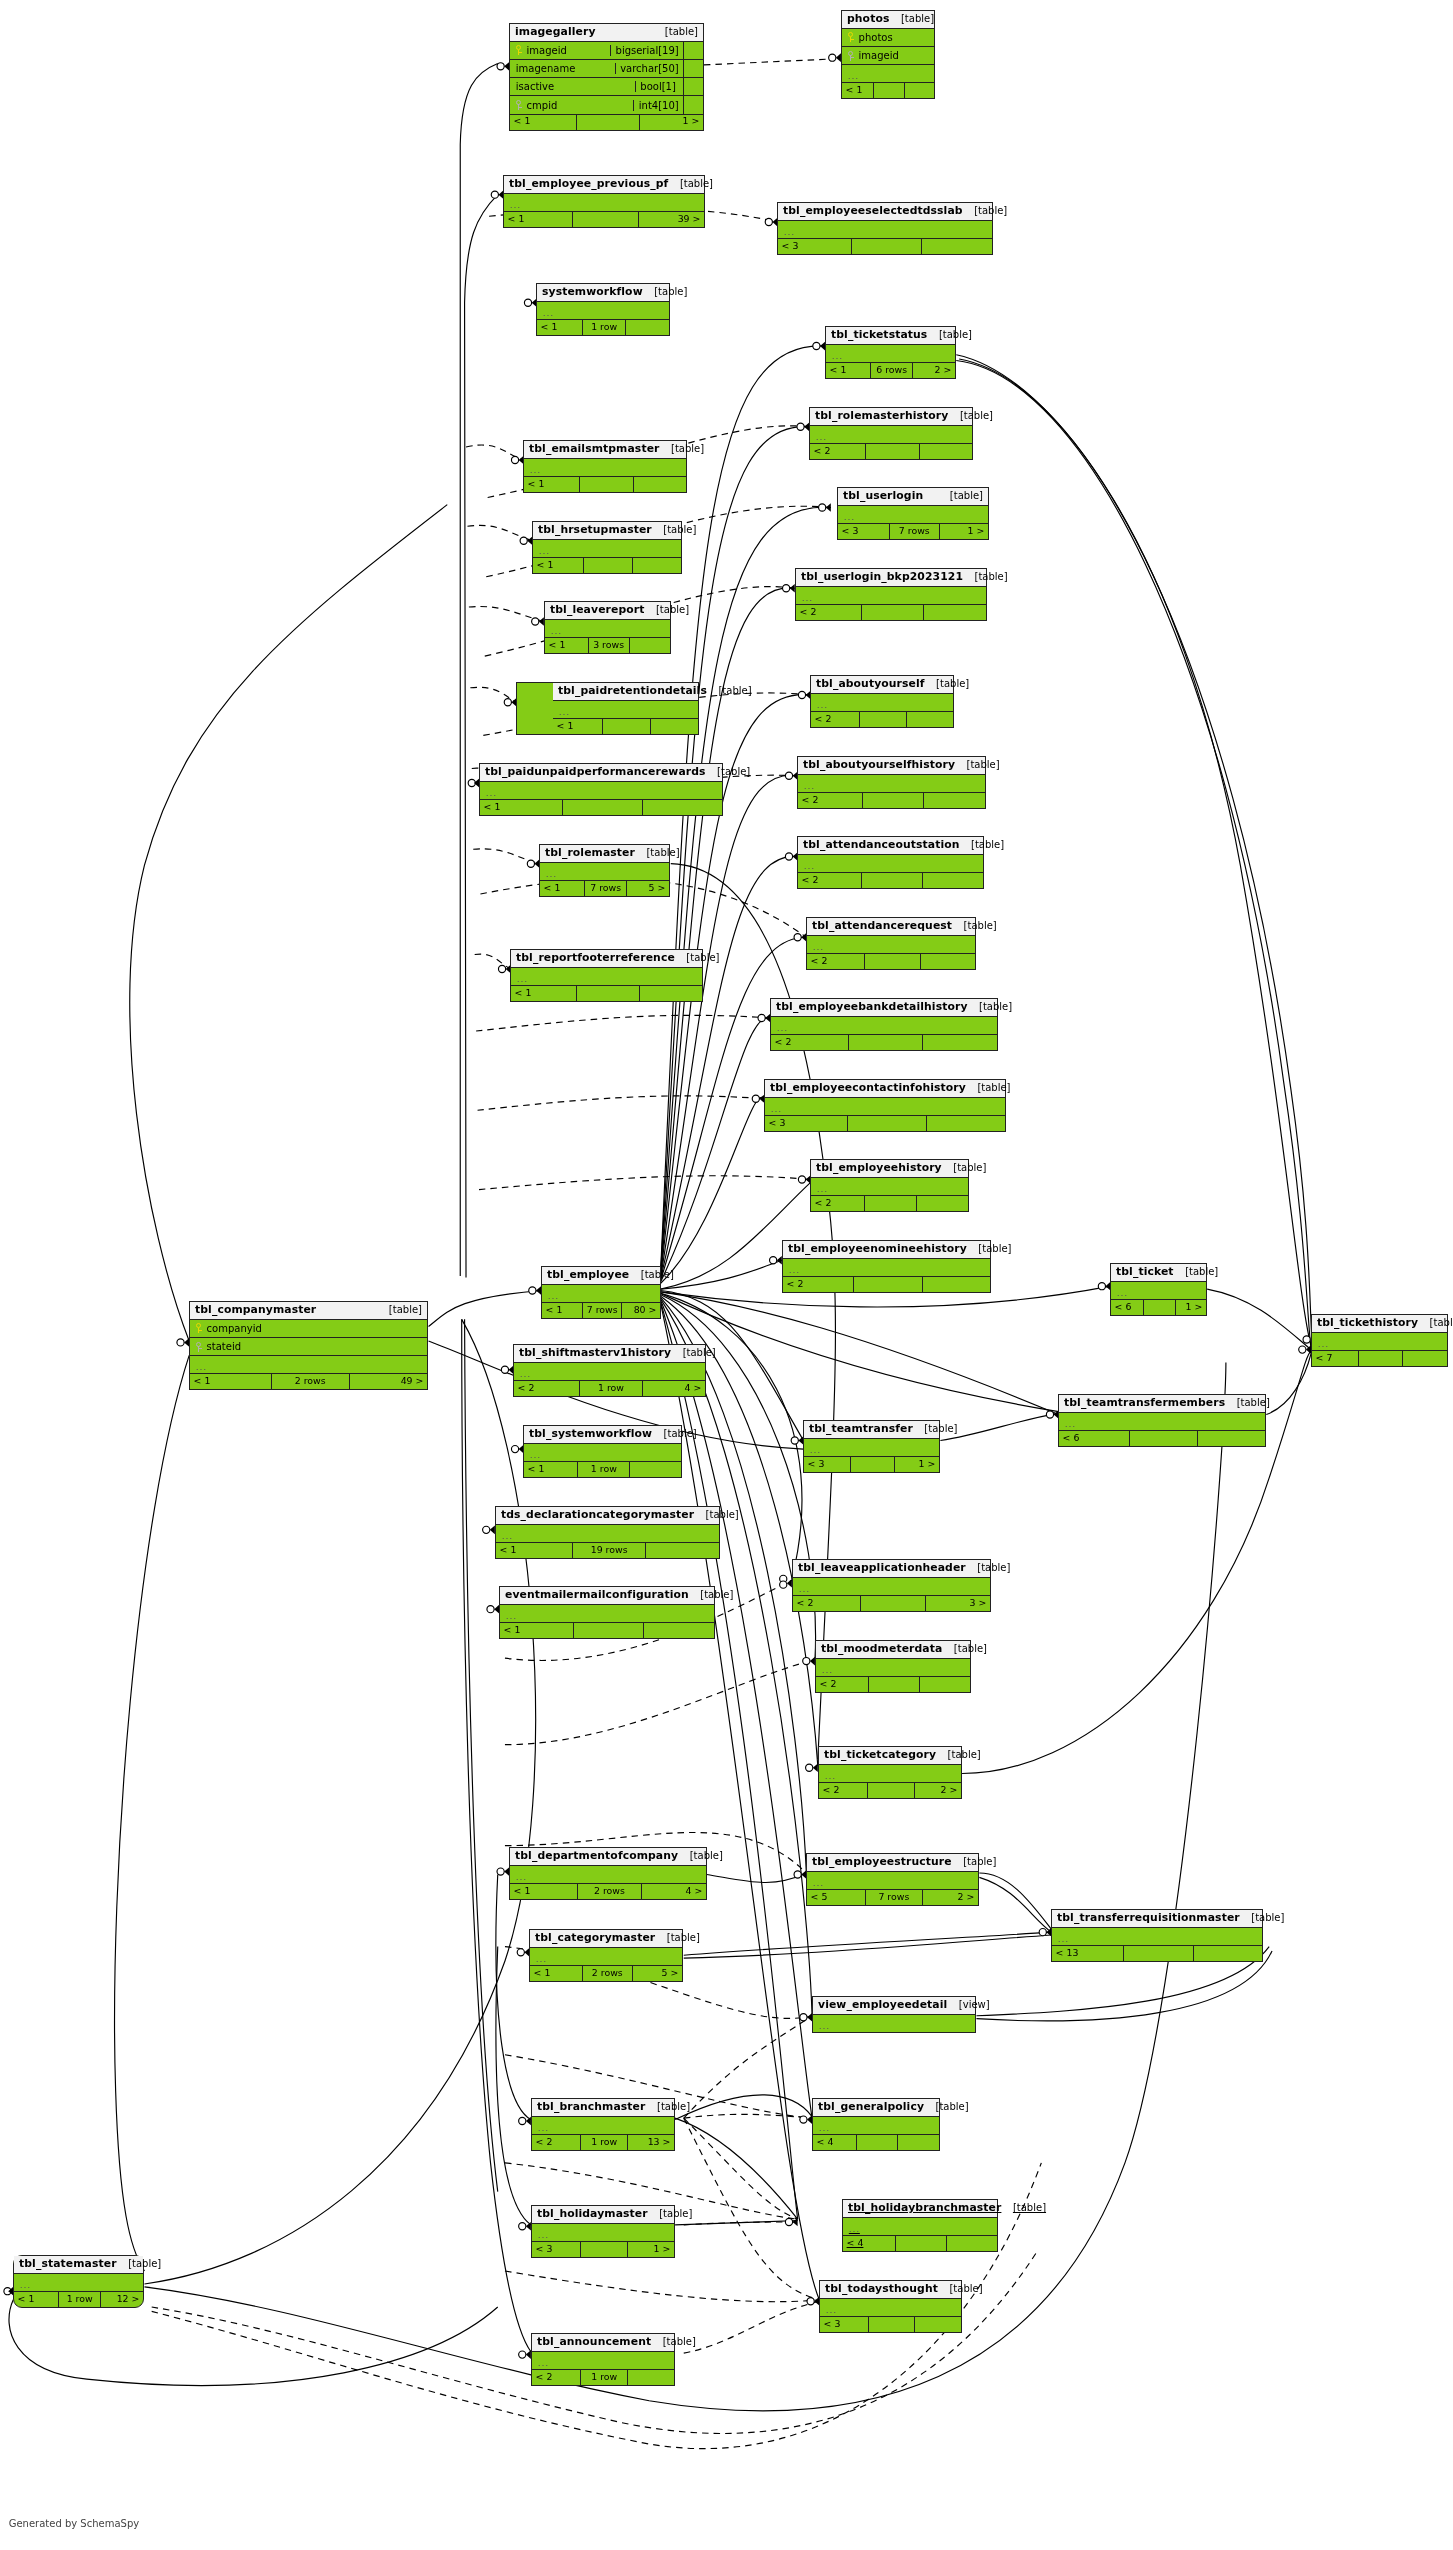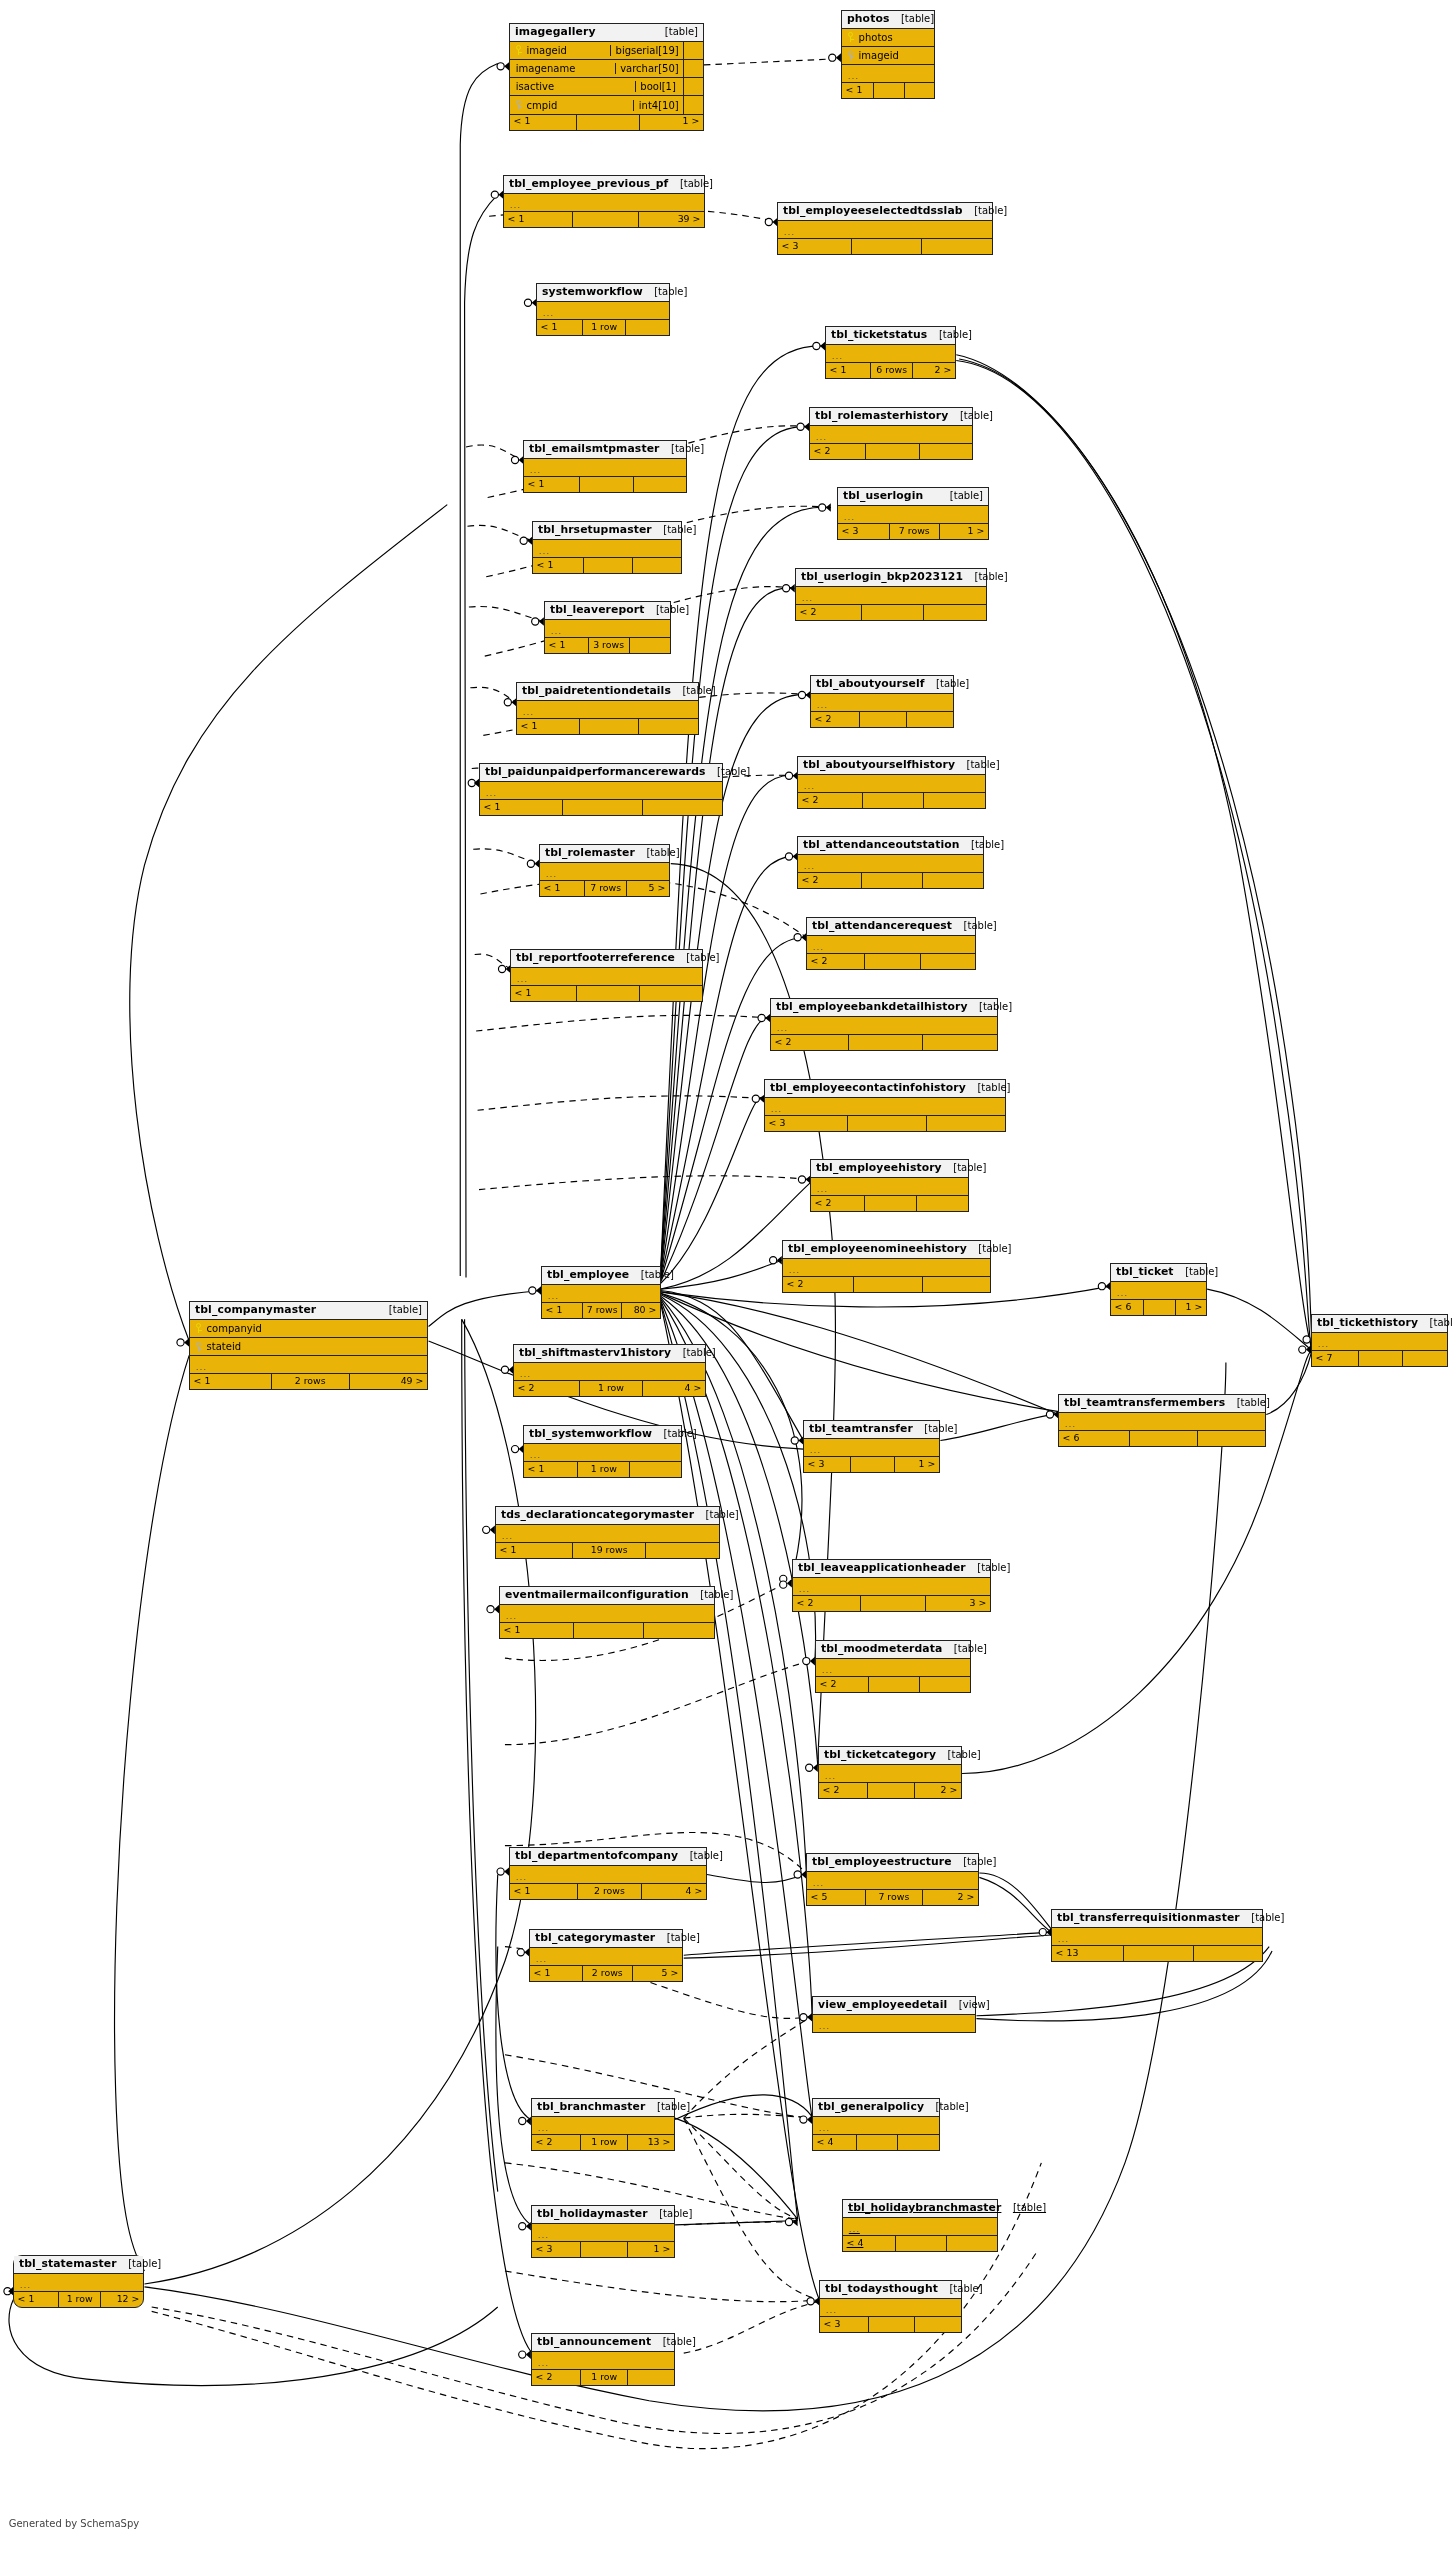--- a/index.html
+++ b/index.html
@@ -22,21 +22,21 @@
     position: absolute;
     left: 0; top: 0;
     width: 1454px;
     height: 2550px;
     pointer-events: none;
   }
   .node {
     position: absolute;
     box-sizing: border-box;
     border: 1.4px solid #222222;
-    background: #eab308;
+    background: #84cc16;
     z-index: 5;
   }
   .node .title {
     display: flex;
     align-items: center;
     justify-content: space-between;
     background: #f2f2f2;
     border-bottom: 1.4px solid #222222;
     padding: 1.4px 5px 2.2px 5px;
     white-space: nowrap;
@@ -649,21 +649,21 @@
               <span>...</span>
             </span>
           </div>
         </div>
         <div class="footer">
           <div class="f-left">&lt; 2</div>
           <div class="f-mid"></div>
           <div class="f-right"></div>
         </div>
       </div>
-      <div class="node" style="left: 516px; top: 682px; width: 183px;">
+      <div class="node" style="left: 516px; top: 682px; width: 183px; padding-left: 36px;">
         <div class="title">
           <span class="tname">tbl_paidretentiondetails</span>
           <span class="ttype">[table]</span>
         </div>
         <div class="cols">
           <div class="col ellipsis">
             <span class="cname">
               <span>...</span>
             </span>
           </div>

